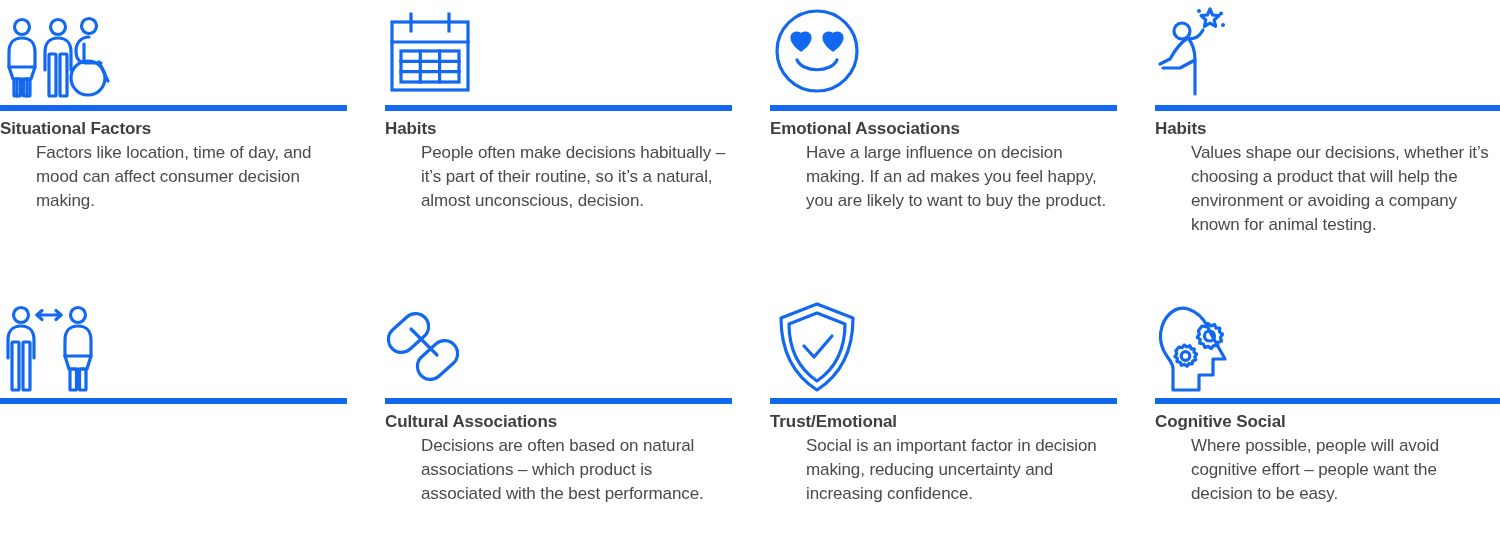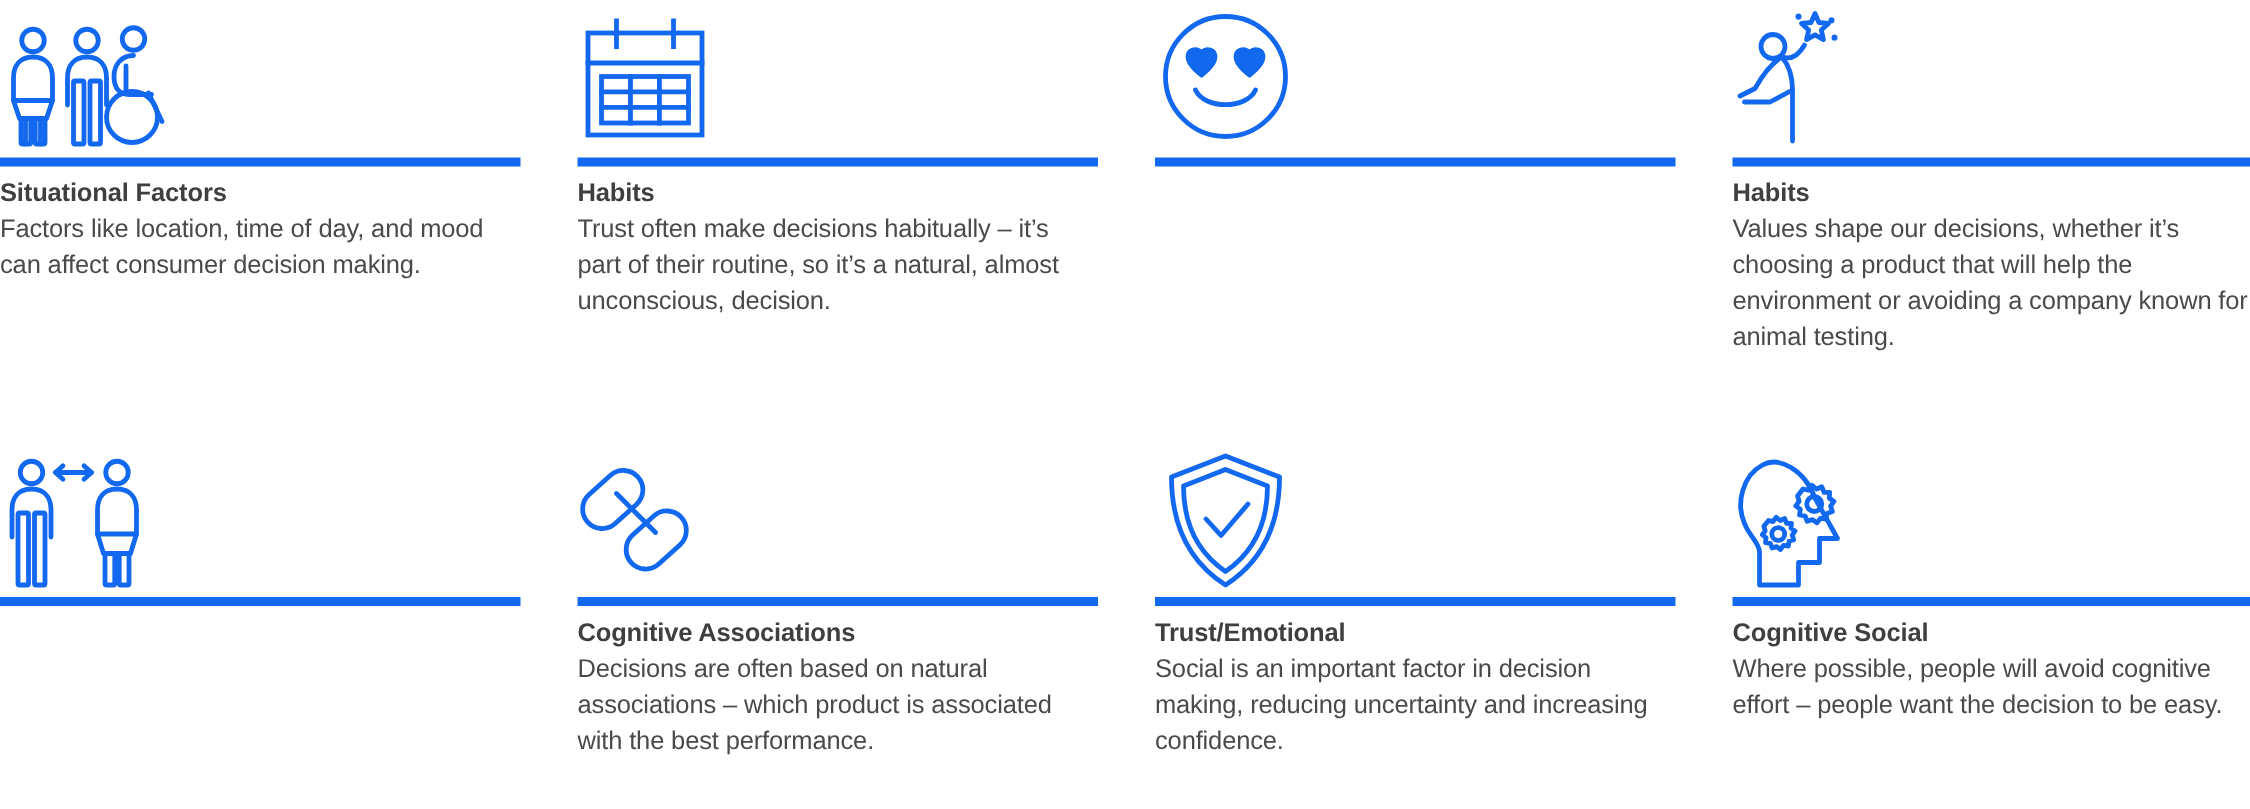--- a/index.html
+++ b/index.html
@@ -53,20 +53,21 @@
     line-height:24px;
     letter-spacing:-0.1px;
     white-space:nowrap;
   }
   .body{
     font-size:17px;
     font-weight:normal;
     color:#4a4a4a;
     line-height:24px;
     letter-spacing:-0.1px;
+    padding-left:36px;
   }
 </style>
 </head>
 <body>
 
 <div class="grid">
 
   <div class="card row1">
     <div class="icon-wrap">
       <svg width="110" height="95" viewBox="0 0 110 95" fill="none" stroke="#1368f0" stroke-width="3.2" stroke-linecap="round" stroke-linejoin="round">
@@ -107,35 +108,39 @@
         <path d="M7 38 L83 38"></path>
         <path d="M26 10 L26 27 M64 10 L64 27"></path>
         <rect x="16" y="47" width="58" height="31"></rect>
         <path d="M16 57.3 L74 57.3 M16 67.6 L74 67.6"></path>
         <path d="M35.3 47 L35.3 78 M54.6 47 L54.6 78"></path>
       </svg>
     </div>
     <div class="rule"></div>
     <div class="txt">
       <div class="heading">Habits</div>
-      <div class="body">Trust often make decisions habitually – it’s part of their routine, so it’s a natural, almost unconscious, decision.</div>
+      <div class="body">People often make decisions habitually – it’s part of their routine, so it’s a natural, almost unconscious, decision.</div>
     </div>
   </div>
   <div class="spacer"></div>
 
   <div class="card row1">
     <div class="icon-wrap">
       <svg width="95" height="95" viewBox="0 0 95 95" fill="none" stroke="#1368f0" stroke-width="3.2" stroke-linecap="round" stroke-linejoin="round">
         <circle cx="47" cy="47" r="40"></circle>
         <path d="M31 31 C27.5 27.5 22 29 22 34 C22 39.5 31 46 31 46 C31 46 40 39.5 40 34 C40 29 34.5 27.5 31 31 Z" fill="#1368f0" stroke="#1368f0"></path>
         <path d="M63 31 C59.5 27.5 54 29 54 34 C54 39.5 63 46 63 46 C63 46 72 39.5 72 34 C72 29 66.5 27.5 63 31 Z" fill="#1368f0" stroke="#1368f0"></path>
         <path d="M27 56 C33 69 61 69 67 56"></path>
       </svg>
     </div>
     <div class="rule"></div>
+    <div class="txt">
+      <div class="heading">Emotional Associations</div>
+      <div class="body">Have a large influence on decision making. If an ad makes you feel happy, you are likely to want to buy the product.</div>
+    </div>
   </div>
   <div class="spacer"></div>
 
   <div class="card row1">
     <div class="icon-wrap">
       <svg width="95" height="95" viewBox="0 0 95 95" fill="none" stroke="#1368f0" stroke-width="3.2" stroke-linecap="round" stroke-linejoin="round">
         <path d="M55 5 L57.6 11 L64 11.6 L59.2 16 L60.6 22.4 L55 19.2 L49.4 22.4 L50.8 16 L46 11.6 L52.4 11 Z"></path>
         <circle cx="27" cy="27" r="8"></circle>
         <path d="M33 34 C39 36 44 33 48 26"></path>
         <path d="M33 34 C26 38 20 46 15 55 L5 60"></path>
@@ -178,21 +183,21 @@
   <div class="card row2">
     <div class="icon-wrap">
       <svg width="95" height="92" viewBox="0 0 95 92" fill="none" stroke="#1368f0" stroke-width="3.2" stroke-linecap="round" stroke-linejoin="round">
         <rect x="1" y="18" width="45" height="26" rx="13" transform="rotate(-42 23.5 31)"></rect>
         <rect x="30" y="45" width="45" height="26" rx="13" transform="rotate(-42 52.5 58)"></rect>
         <path d="M26 27 L52 53"></path>
       </svg>
     </div>
     <div class="rule"></div>
     <div class="txt">
-      <div class="heading">Cognitive Associations</div>
+      <div class="heading">Cultural Associations</div>
       <div class="body">Decisions are often based on natural associations – which product is associated with the best performance.</div>
     </div>
   </div>
   <div class="spacer"></div>
 
   <div class="card row2">
     <div class="icon-wrap">
       <svg width="95" height="92" viewBox="0 0 95 92" fill="none" stroke="#1368f0" stroke-width="3.2" stroke-linecap="round" stroke-linejoin="round">
         <path d="M47 2 L83 16 C83 48 72 72 47 88 C22 72 11 48 11 16 Z"></path>
         <path d="M47 11 L75 22 C75 47 66 66 47 79 C28 66 19 47 19 22 Z"></path>

